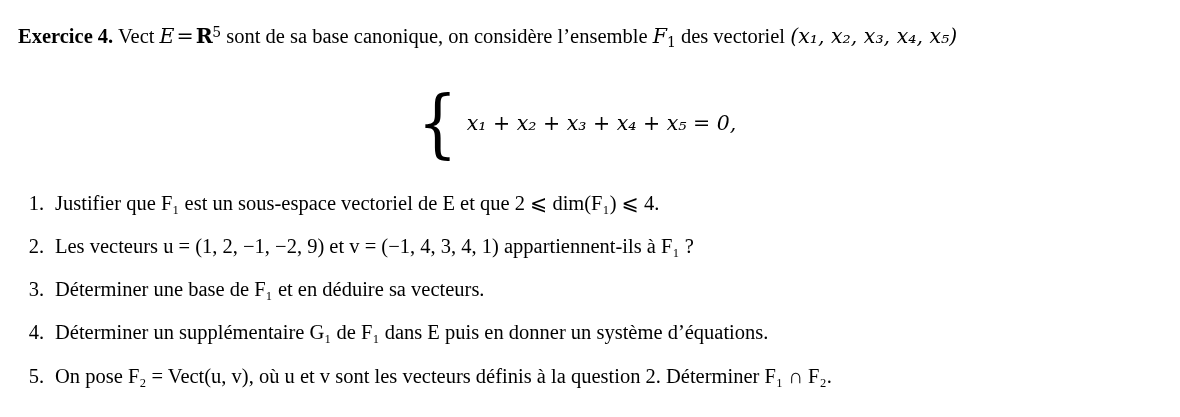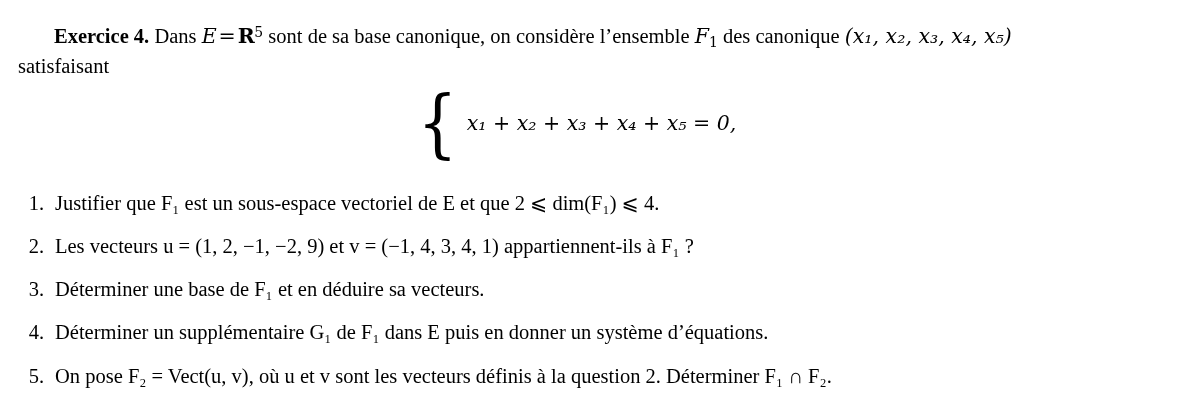--- a/index.html
+++ b/index.html
@@ -24,21 +24,20 @@
   .intro {
     position: absolute;
     left: 18px;
     top: 22px;
     width: 1148px;
     font-size: 20.5px;
     line-height: 1.45;
   }
   .ex-title {
     font-weight: bold;
-    margin-left: 36px;
   }
   .math {
     font-family: "DejaVu Serif", serif;
     font-style: italic;
   }
   .mathup {
     font-family: "DejaVu Serif", serif;
     font-style: normal;
   }
   .op {
@@ -124,22 +123,21 @@
     flex: 1;
   }
 </style>
 </head>
 <body>
 
 <div class="page">
 
   <div class="intro">
     <span class="ex-title">Exercice 4.</span>
-    <span>Dans </span><span class="math">E</span><span class="op">=</span><span class="bbR">R</span><sup class="mathup">5</sup><span> sont de sa base canonique, on considère l’ensemble </span><span class="math">F</span><sub class="mathup">1</sub><span> des canonique </span><span class="math">(x₁, x₂, x₃, x₄, x₅)</span><br>
-    <span>satisfaisant</span>
+    <span>Vect </span><span class="math">E</span><span class="op">=</span><span class="bbR">R</span><sup class="mathup">5</sup><span> sont de sa base canonique, on considère l’ensemble </span><span class="math">F</span><sub class="mathup">1</sub><span> des vectoriel </span><span class="math">(x₁, x₂, x₃, x₄, x₅)</span><br>
   </div>
 
   <div class="system">
     <div class="system-inner">
       <div class="brace">{</div>
       <div class="eqs">
         <div class="eq math">x₁ + x₂ + x₃ + x₄ + x₅ = 0,</div>
       </div>
     </div>
   </div>

